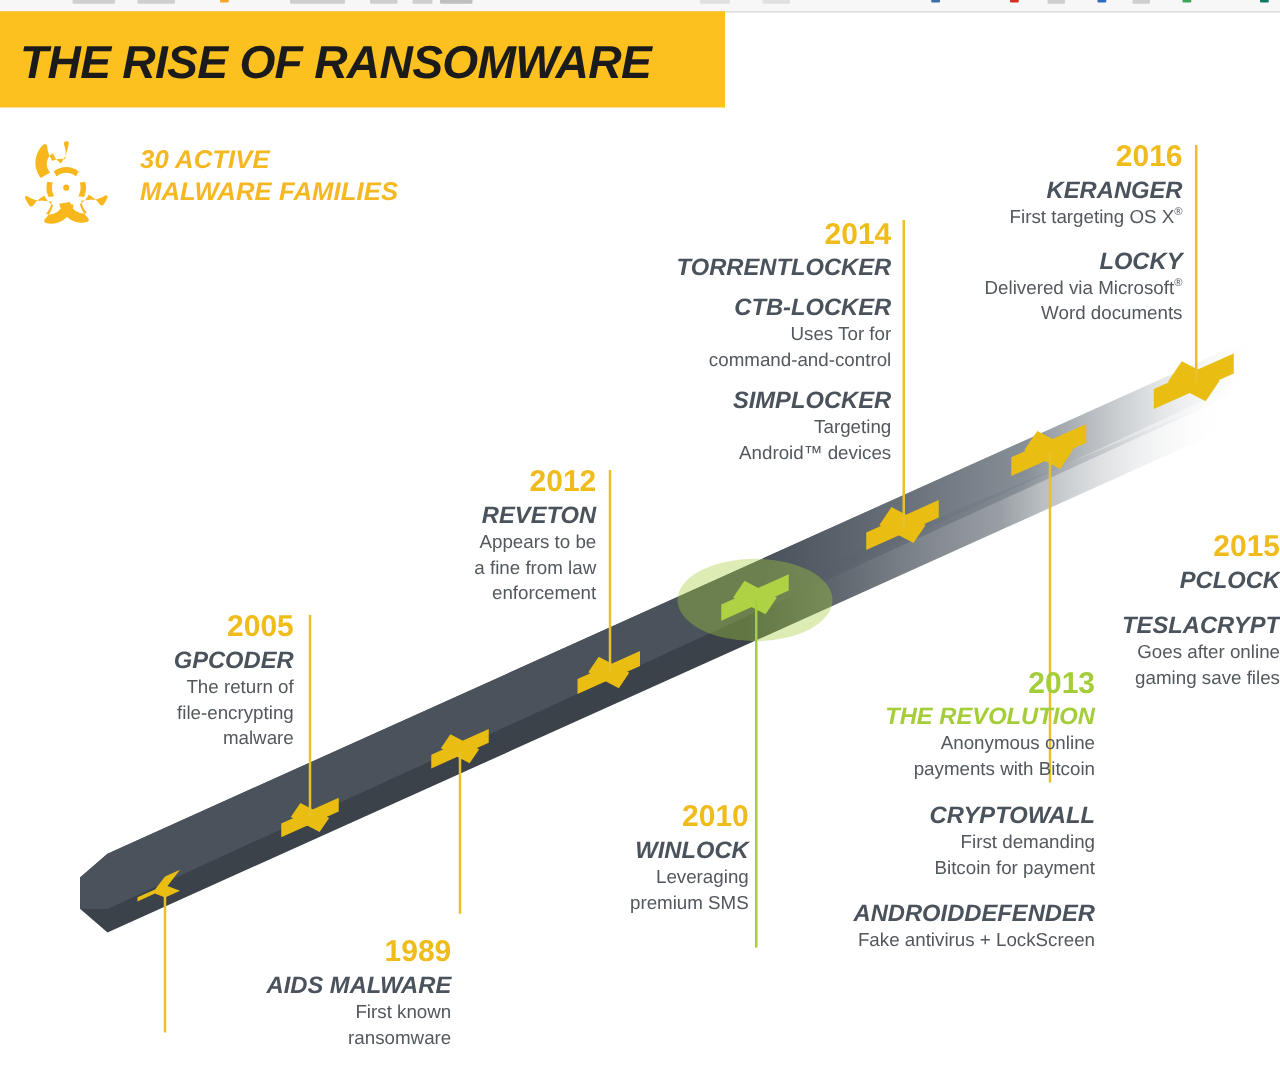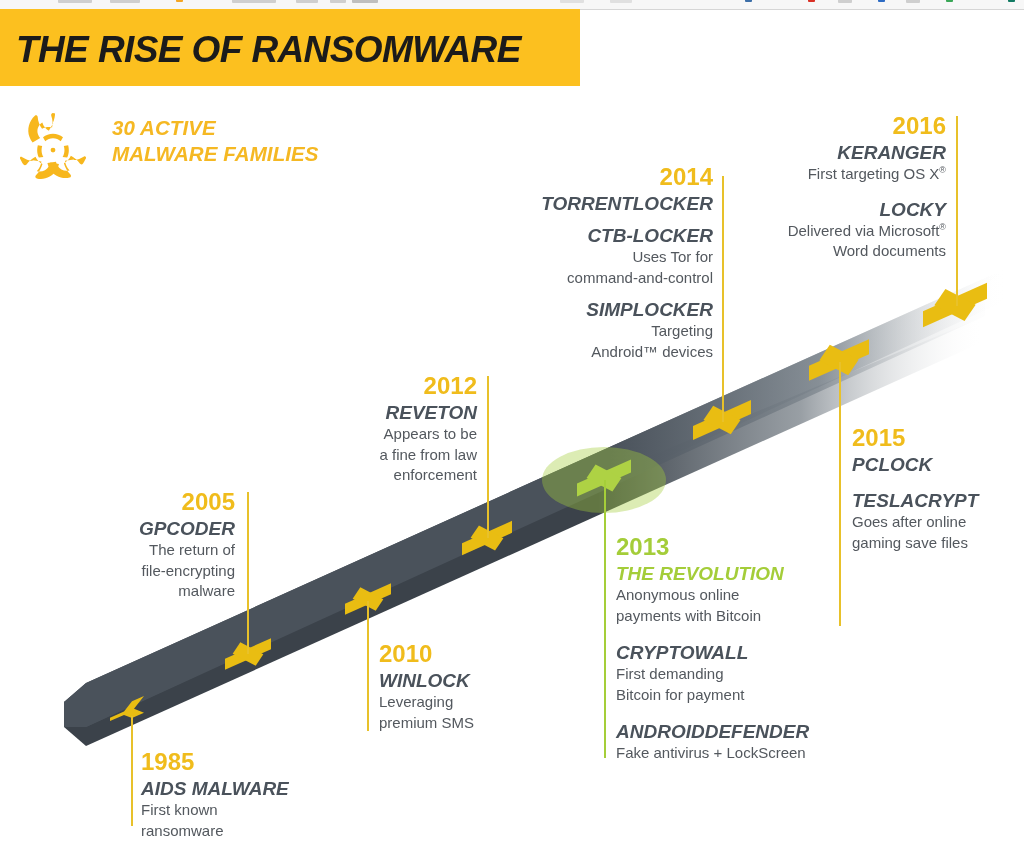--- a/index.html
+++ b/index.html
@@ -104,21 +104,21 @@
   }
   .entry .fam.green { color: #a4cd39; }
   .entry .desc {
     font-size: 15px;
     color: #53585e;
     line-height: 20.5px;
     margin: 0;
   }
   .entry .gap { height: 15px; }
   .align-right { text-align: right; }
-  .align-left { text-align: left; }
+  .align-left { text-align: right; }
   sup.reg { font-size: 9px; vertical-align: super; line-height: 0; }
 </style>
 </head>
 <body>
 
 <div id="page">
 
   <div id="browser-strip">
     <div class="bm" style="left:58px;  width:34px;"></div>
     <div class="bm" style="left:110px; width:30px;"></div>
@@ -246,21 +246,21 @@
   <div class="connector" style="left:131px; top:716px; height:110px;"></div>
   <div class="connector" style="left:247px; top:492px; height:162px;"></div>
   <div class="connector" style="left:367px; top:601px; height:130px;"></div>
   <div class="connector" style="left:487px; top:376px; height:162px;"></div>
   <div class="connector green" style="left:604px; top:480px; height:278px;"></div>
   <div class="connector" style="left:722px; top:176px; height:246px;"></div>
   <div class="connector" style="left:839px; top:362px; height:264px;"></div>
   <div class="connector" style="left:956px; top:116px; height:190px;"></div>
 
   <div class="entry align-left" style="left:141px; top:748px; width:220px;">
-    <div class="year">1985</div>
+    <div class="year">1989</div>
     <div class="fam">AIDS MALWARE</div>
     <div class="desc">First known<br>ransomware</div>
   </div>
 
   <div class="entry align-right" style="left:16px; top:488px; width:219px;text-align:right;">
     <div class="year">2005</div>
     <div class="fam">GPCODER</div>
     <div class="desc">The return of<br>file-encrypting<br>malware</div>
   </div>
 
@@ -281,21 +281,21 @@
     <div class="fam green">THE REVOLUTION</div>
     <div class="desc">Anonymous online<br>payments with Bitcoin</div>
     <div class="gap"></div>
     <div class="fam">CRYPTOWALL</div>
     <div class="desc">First demanding<br>Bitcoin for payment</div>
     <div class="gap"></div>
     <div class="fam">ANDROIDDEFENDER</div>
     <div class="desc">Fake antivirus + LockScreen</div>
   </div>
 
-  <div class="entry align-right" style="left:494px; top:163px; width:219px;">
+  <div class="entry align-right" style="left:494px; top:174px; width:219px;">
     <div class="year">2014</div>
     <div class="fam">TORRENTLOCKER</div>
     <div class="gap" style="height:9px;"></div>
     <div class="fam">CTB-LOCKER</div>
     <div class="desc">Uses Tor for<br>command-and-control</div>
     <div class="gap" style="height:10px;"></div>
     <div class="fam">SIMPLOCKER</div>
     <div class="desc">Targeting<br>Android™ devices</div>
   </div>
 

